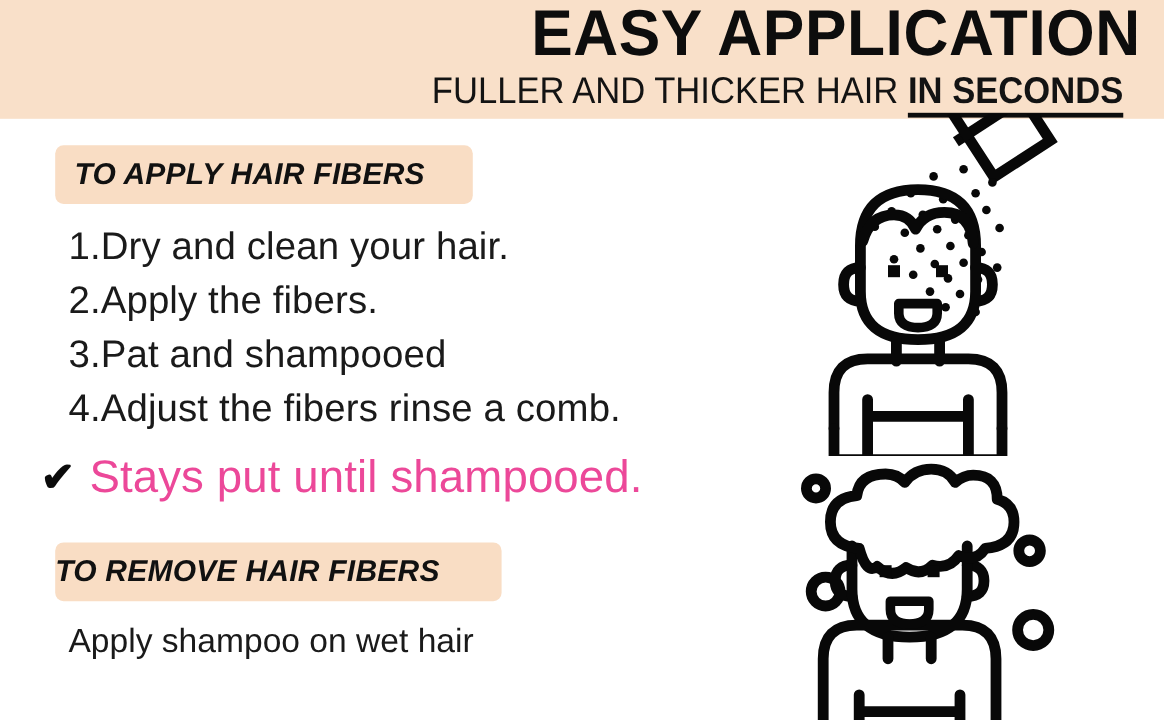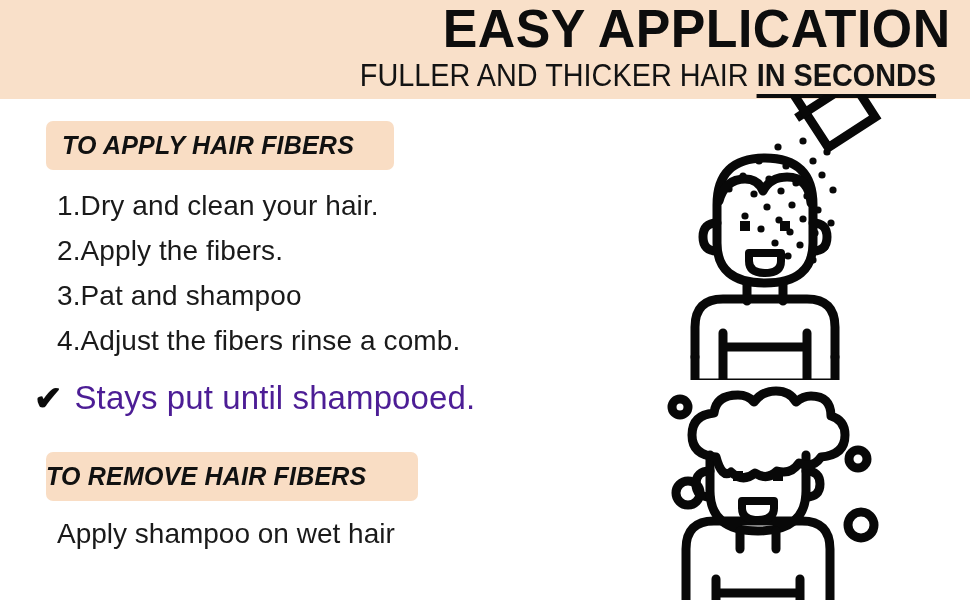--- a/index.html
+++ b/index.html
@@ -95,21 +95,21 @@
   }
 
   
   .steps {
     position: absolute;
     left: 57px;
     top: 183px;
     width: 560px;
   }
   .step-row {
-    font-size: 28px;
+    font-size: 32px;
     line-height: 45px;
     color: #1a1a1a;
     letter-spacing: 0.1px;
     white-space: nowrap;
   }
   .step-num { display: inline; }
   .step-text { display: inline; }
 
   
   .check-line {
@@ -120,23 +120,23 @@
     align-items: center;
     gap: 12px;
   }
   .check-mark {
     font-size: 34px;
     line-height: 34px;
     color: #0b0b0b;
     font-weight: bold;
   }
   .check-text {
-    font-size: 33px;
+    font-size: 38px;
     line-height: 34px;
-    color: #4c1d95;
+    color: #ec4899;
     letter-spacing: 0.1px;
   }
 
   
   .remove-text {
     position: absolute;
     left: 57px;
     top: 512px;
     width: 480px;
     font-size: 28px;
@@ -162,21 +162,21 @@
     <div class="sub-title"><span>FULLER AND THICKER HAIR </span><span class="strong">IN SECONDS</span></div>
   </div>
 
   <div class="badge" id="badge-apply">
     <span>TO APPLY HAIR FIBERS</span>
   </div>
 
   <div class="steps">
     <div class="step-row"><span class="step-num">1.</span><span class="step-text">Dry and clean your hair.</span></div>
     <div class="step-row"><span class="step-num">2.</span><span class="step-text">Apply the fibers.</span></div>
-    <div class="step-row"><span class="step-num">3.</span><span class="step-text">Pat and shampoo</span></div>
+    <div class="step-row"><span class="step-num">3.</span><span class="step-text">Pat and shampooed</span></div>
     <div class="step-row"><span class="step-num">4.</span><span class="step-text">Adjust the fibers rinse a comb.</span></div>
   </div>
 
   <div class="check-line">
     <span class="check-mark">✔</span>
     <span class="check-text">Stays put until shampooed.</span>
   </div>
 
   <div class="badge" id="badge-remove">
     <span>TO REMOVE HAIR FIBERS</span>

